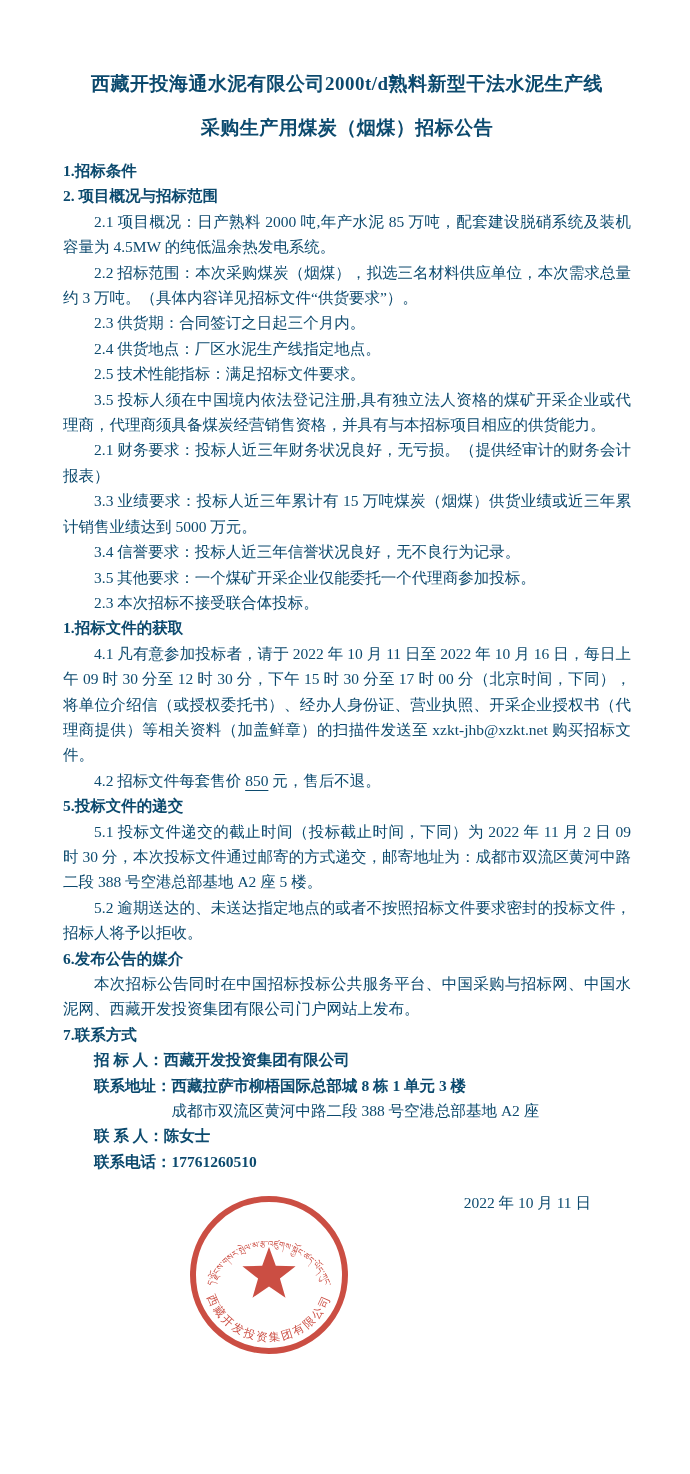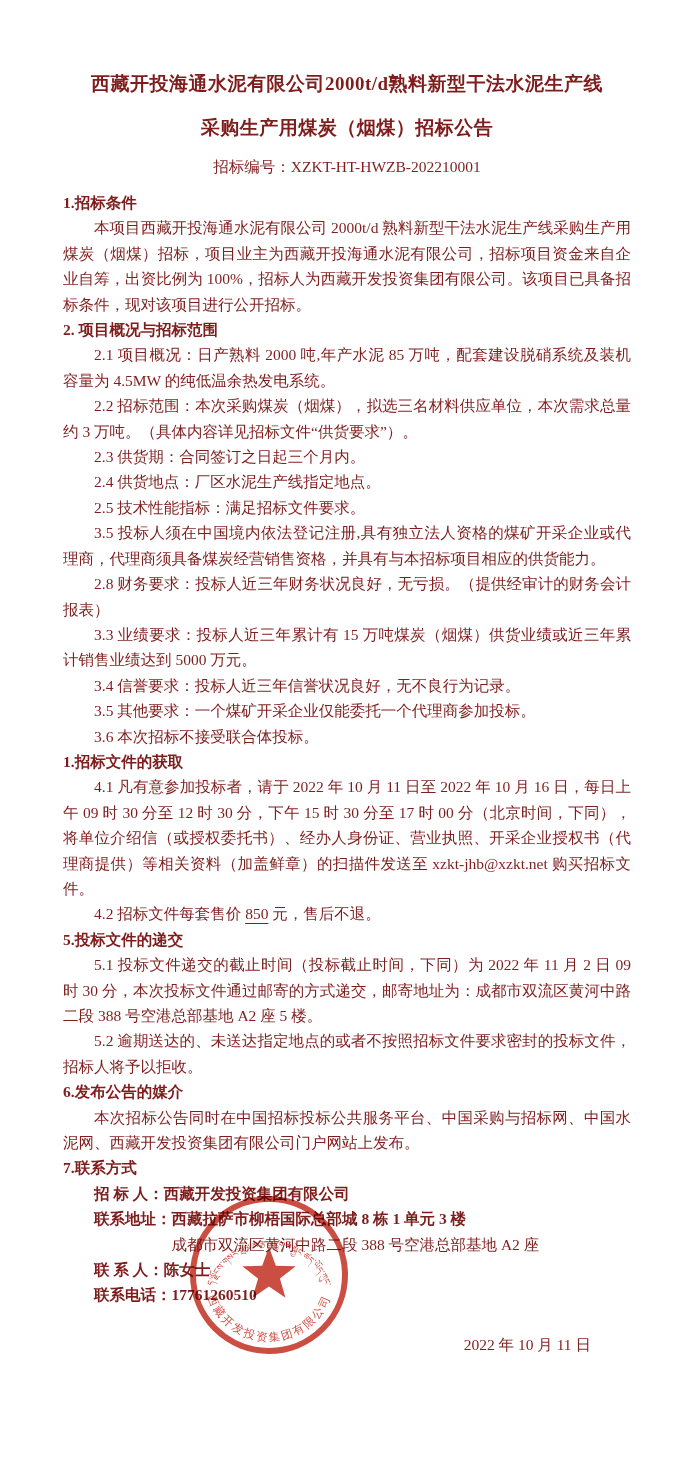--- a/index.html
+++ b/index.html
@@ -1,20 +1,20 @@
 <!DOCTYPE html>
 <html><head>
 <meta charset="utf-8">
 <style>
   html,body { margin:0; padding:0; background:#ffffff; }
   .page {
     position:relative;
     width:690px; height:1474px;
     background:#ffffff;
-    color:#7f1d1d;
+    color:#0c4a6e;
     font-family:"Liberation Serif","DejaVu Serif",serif;
     overflow:hidden;
   }
   .doc { padding:62px 59px 0 63px; }
   .title-line {
     text-align:center;
     font-size:19px;
     font-weight:700;
     line-height:44px;
     letter-spacing:0.5px;
@@ -27,60 +27,58 @@
   }
   .body { font-size:15.5px; line-height:25.4px; margin-top:8px; }
   .sec-h { margin:0; font-size:15.5px; font-weight:700; }
   .para  { margin:0; text-indent:2em; text-align:justify; }
   .contact-row  { padding-left:2em;font-weight:bold; }
   .contact-cont { padding-left:7em; }
   .u { text-decoration:underline; text-underline-offset:4px; }
   .date {
     text-align:right;
     padding-right:40px;
-    margin-top:24px;
+    margin-top:16px;
     font-size:15.5px;
   }
   .seal {
     position:absolute;
     left:184px; top:1190px;
     width:170px; height:170px;
     mix-blend-mode:multiply;
     opacity:0.87;
     pointer-events:none;
   }
 </style>
 </head>
 <body>
 
 <div class="page">
   <div class="doc">
 
     <div class="title-line">西藏开投海通水泥有限公司2000t/d熟料新型干法水泥生产线</div>
     <div class="title-line">采购生产用煤炭（烟煤）招标公告</div>
-    <div class="tno">招标编号：XZKT-HT-HWZB-202210001</div>
 
     <div class="body">
 
       <h2 class="sec-h">1.招标条件</h2>
-      <p class="para">本项目西藏开投海通水泥有限公司 2000t/d 熟料新型干法水泥生产线采购生产用煤炭（烟煤）招标，项目业主为西藏开投海通水泥有限公司，招标项目资金来自企业自筹，出资比例为 100%，招标人为西藏开发投资集团有限公司。该项目已具备招标条件，现对该项目进行公开招标。</p>
 
       <h2 class="sec-h">2. 项目概况与招标范围</h2>
       <p class="para">2.1 项目概况：日产熟料 2000 吨,年产水泥 85 万吨，配套建设脱硝系统及装机容量为 4.5MW 的纯低温余热发电系统。</p>
       <p class="para">2.2 招标范围：本次采购煤炭（烟煤），拟选三名材料供应单位，本次需求总量约 3 万吨。（具体内容详见招标文件“供货要求”）。</p>
       <p class="para">2.3 供货期：合同签订之日起三个月内。</p>
       <p class="para">2.4 供货地点：厂区水泥生产线指定地点。</p>
       <p class="para">2.5 技术性能指标：满足招标文件要求。</p>
 
       <p class="para">3.5 投标人须在中国境内依法登记注册,具有独立法人资格的煤矿开采企业或代理商，代理商须具备煤炭经营销售资格，并具有与本招标项目相应的供货能力。</p>
-      <p class="para">2.8 财务要求：投标人近三年财务状况良好，无亏损。（提供经审计的财务会计报表）</p>
+      <p class="para">2.1 财务要求：投标人近三年财务状况良好，无亏损。（提供经审计的财务会计报表）</p>
       <p class="para">3.3 业绩要求：投标人近三年累计有 15 万吨煤炭（烟煤）供货业绩或近三年累计销售业绩达到 5000 万元。</p>
       <p class="para">3.4 信誉要求：投标人近三年信誉状况良好，无不良行为记录。</p>
       <p class="para">3.5 其他要求：一个煤矿开采企业仅能委托一个代理商参加投标。</p>
-      <p class="para">3.6 本次招标不接受联合体投标。</p>
+      <p class="para">2.3 本次招标不接受联合体投标。</p>
 
       <h2 class="sec-h">1.招标文件的获取</h2>
       <p class="para">4.1 凡有意参加投标者，请于 2022 年 10 月 11 日至 2022 年 10 月 16 日，每日上午 09 时 30 分至 12 时 30 分，下午 15 时 30 分至 17 时 00 分（北京时间，下同），将单位介绍信（或授权委托书）、经办人身份证、营业执照、开采企业授权书（代理商提供）等相关资料（加盖鲜章）的扫描件发送至 xzkt-jhb@xzkt.net 购买招标文件。</p>
       <p class="para"><span>4.2 招标文件每套售价 </span><span class="u">850</span><span> 元，售后不退。</span></p>
 
       <h2 class="sec-h">5.投标文件的递交</h2>
       <p class="para">5.1 投标文件递交的截止时间（投标截止时间，下同）为 2022 年 11 月 2 日 09 时 30 分，本次投标文件通过邮寄的方式递交，邮寄地址为：成都市双流区黄河中路二段 388 号空港总部基地 A2 座 5 楼。</p>
       <p class="para">5.2 逾期送达的、未送达指定地点的或者不按照招标文件要求密封的投标文件，招标人将予以拒收。</p>
 
       <h2 class="sec-h">6.发布公告的媒介</h2>

